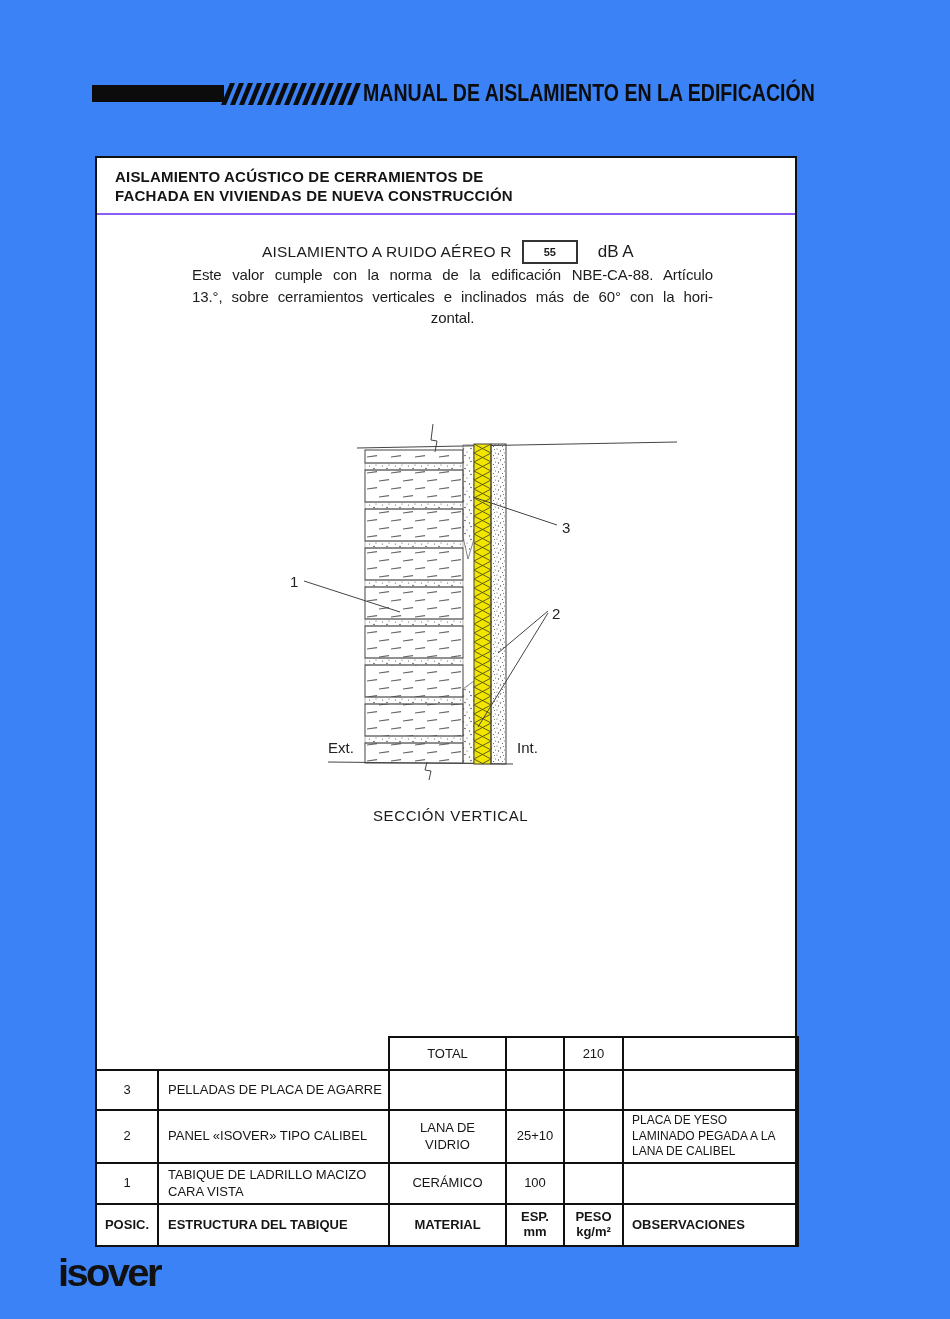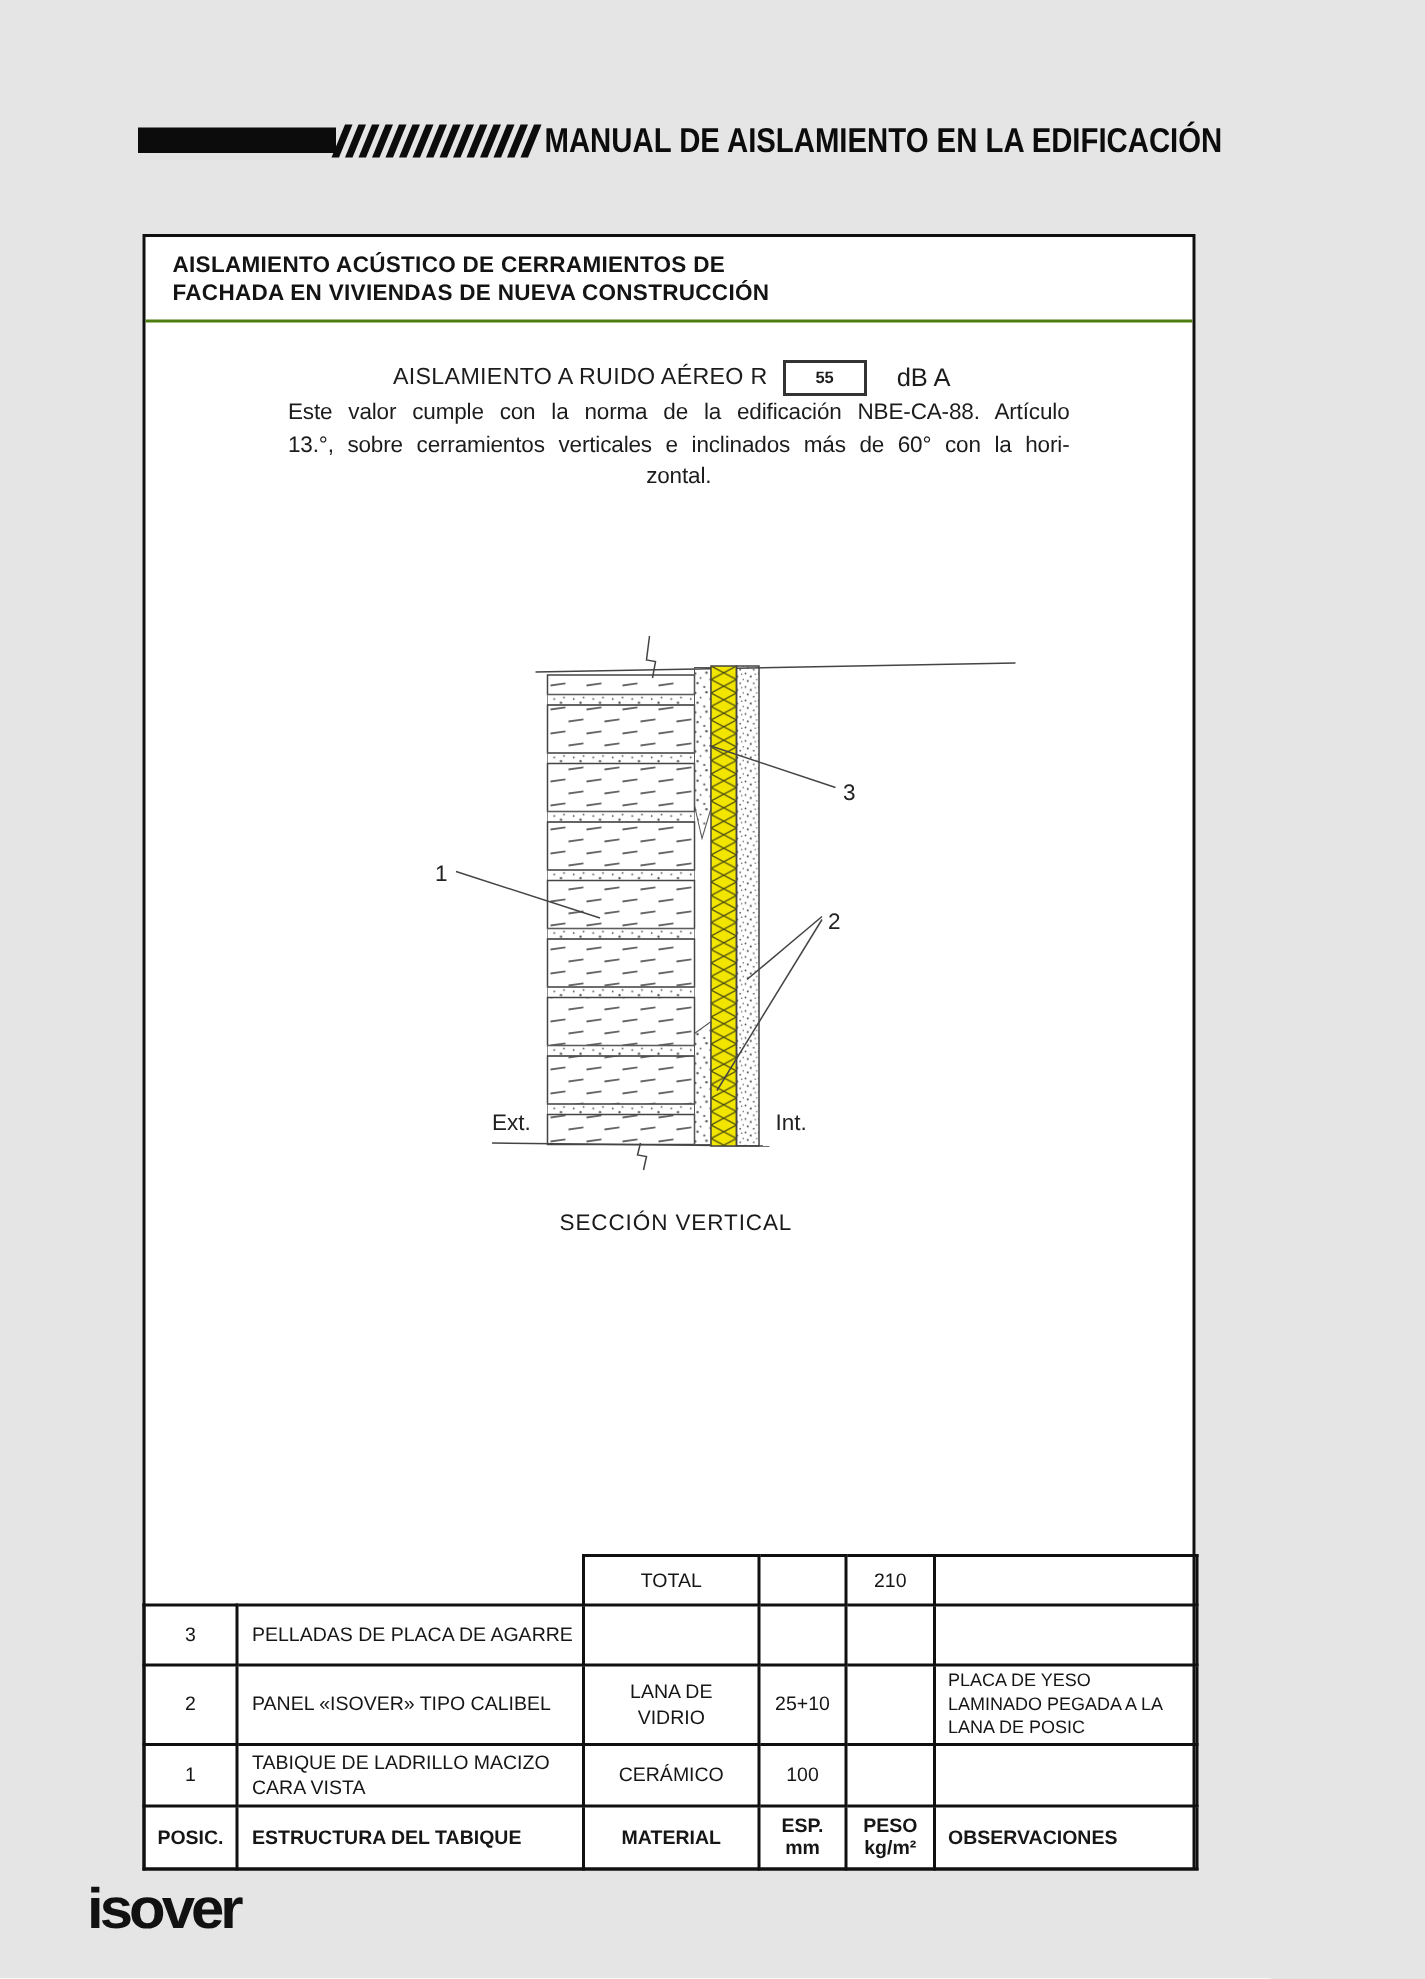--- a/index.html
+++ b/index.html
@@ -1,29 +1,29 @@
 <!DOCTYPE html>
 <html><head>
 <meta charset="utf-8">
 <style>
   html,body{margin:0;padding:0;background:#fff;}
-  .page{position:relative;width:950px;height:1319px;background:#e5e5e5;overflow:hidden;
+  .page{position:relative;width:950px;height:1319px;background:#3b82f6;overflow:hidden;
         font-family:"Liberation Sans", sans-serif;color:#1c1c1c;}
 
   
   .hdr{position:absolute;left:90px;top:78px;width:770px;height:34px;}
   .hdr svg{position:absolute;left:0;top:0;}
   .hdr-title{position:absolute;left:273px;top:2px;white-space:nowrap;
              font-weight:bold;font-size:23px;letter-spacing:0px;color:#0c0c0c;
              transform:scaleX(.85);transform-origin:left center;}
 
   
   .panel{position:absolute;left:95px;top:156px;width:702px;height:1091px;
          border:2px solid #101010;box-sizing:border-box;background:#fff;}
-  .panel-head{position:absolute;left:0;right:0;top:0;height:57px;border-bottom:2px solid #4d7c0f;
+  .panel-head{position:absolute;left:0;right:0;top:0;height:57px;border-bottom:2px solid #8b5cf6;
               padding:9px 0 0 18px;box-sizing:border-box;}
   .panel-head div{font-weight:bold;font-size:15px;line-height:19px;letter-spacing:.2px;color:#141414;}
 
   .rating{position:absolute;left:165px;top:82px;display:flex;align-items:center;white-space:nowrap;}
   .rating-label{font-size:15.5px;letter-spacing:.2px;}
   .rating-box{display:inline-block;width:52px;height:20px;border:2px solid #333;margin:0 20px 0 10px;
               text-align:center;font-weight:bold;font-size:11px;line-height:20px;}
   .rating-unit{font-size:17px;}
 
   .note{position:absolute;left:95px;top:106px;width:521px;font-size:15px;line-height:21.7px;
@@ -210,21 +210,21 @@
         <td class="c"></td>
         <td class="c"></td>
         <td class="obs"></td>
       </tr>
       <tr style="height:40px">
         <td class="c">2</td>
         <td class="l">PANEL «ISOVER» TIPO CALIBEL</td>
         <td class="mat">LANA DE VIDRIO</td>
         <td class="c">25+10</td>
         <td class="c"></td>
-        <td class="obs">PLACA DE YESO LAMINADO PEGADA A LA LANA DE POSIC</td>
+        <td class="obs">PLACA DE YESO LAMINADO PEGADA A LA LANA DE CALIBEL</td>
       </tr>
       <tr style="height:41px">
         <td class="c">1</td>
         <td class="l">TABIQUE DE LADRILLO MACIZO CARA VISTA</td>
         <td class="mat">CERÁMICO</td>
         <td class="c">100</td>
         <td class="c"></td>
         <td class="obs"></td>
       </tr>
       <tr style="height:42px" class="hd">

